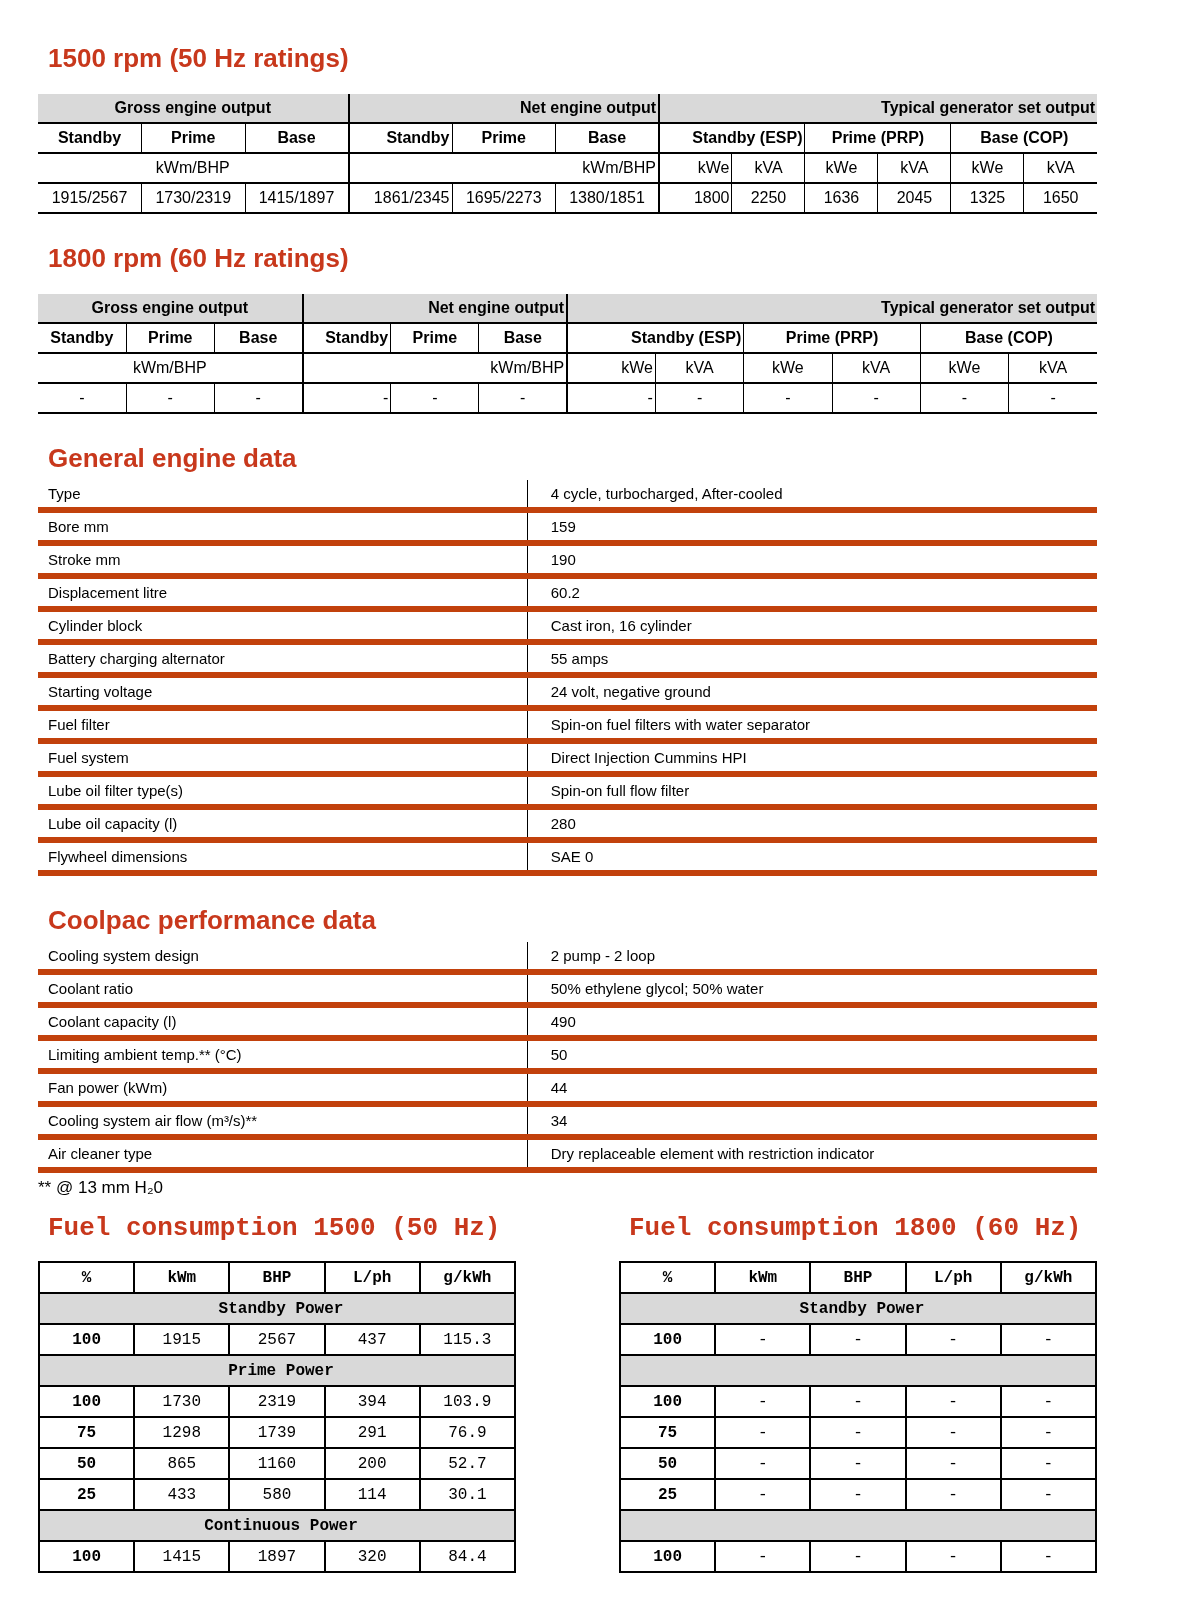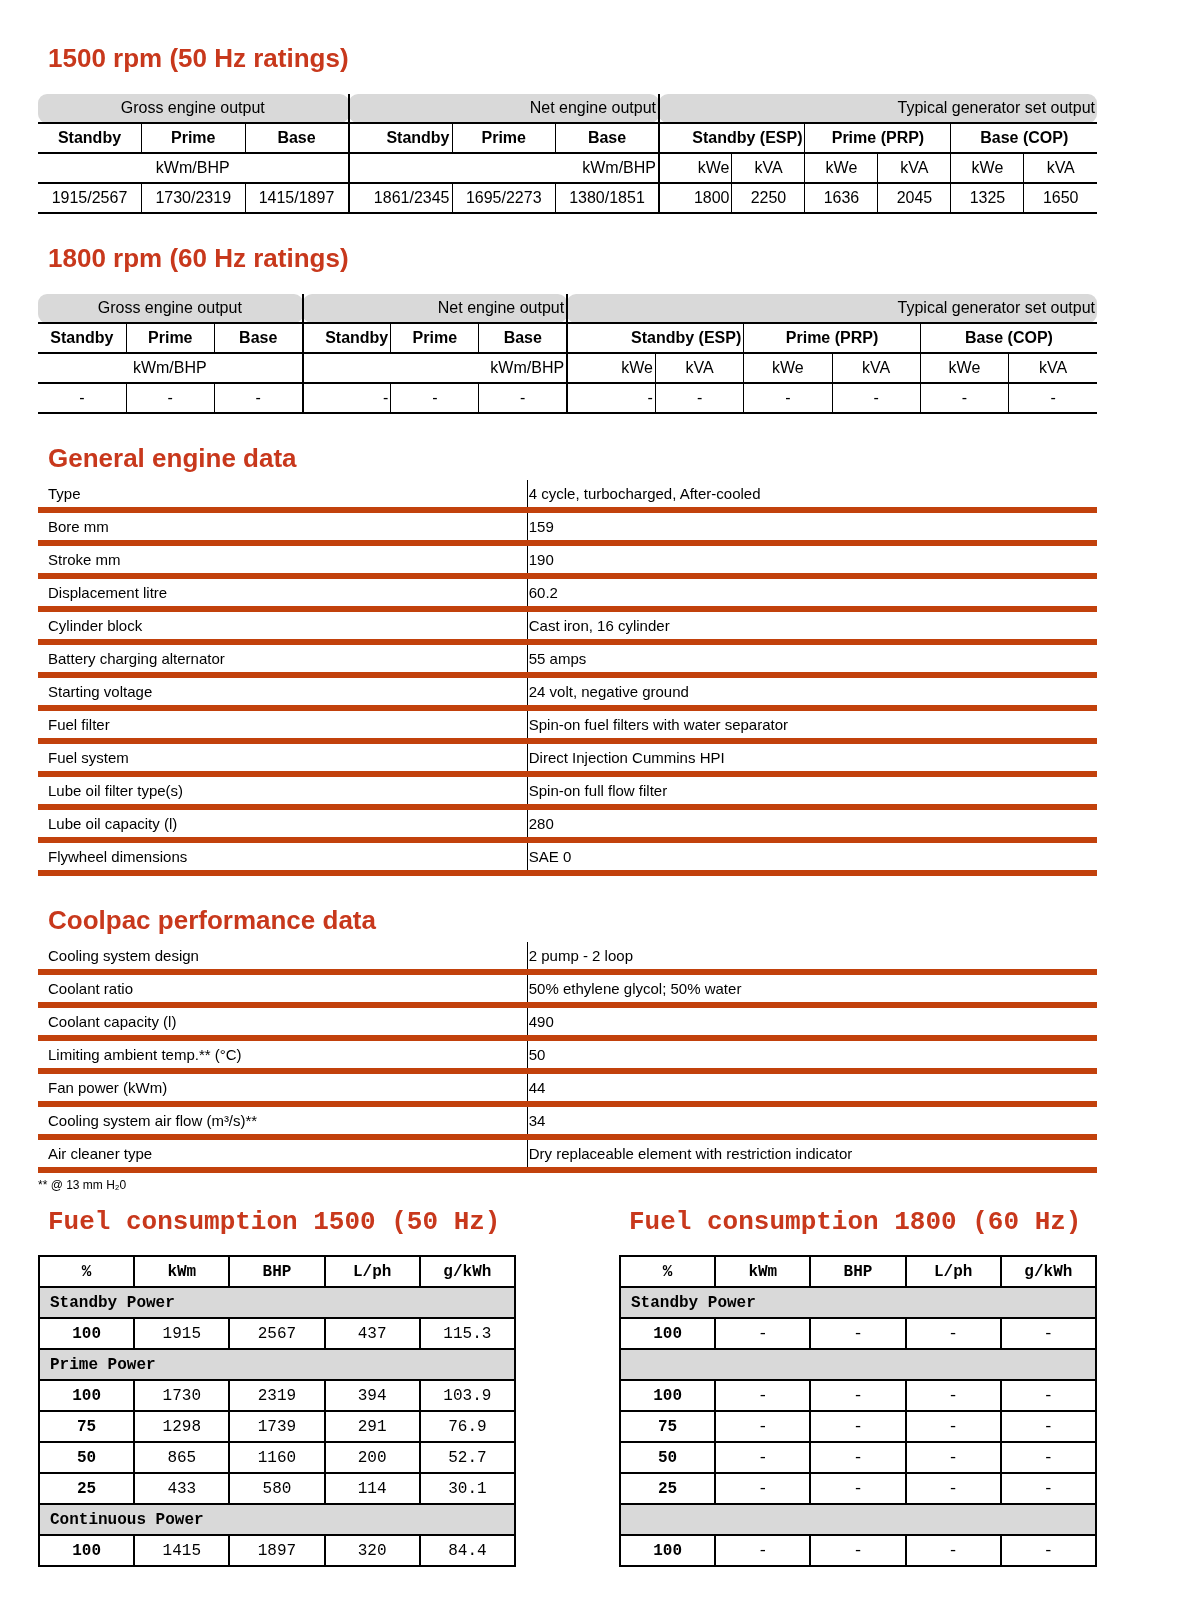--- a/index.html
+++ b/index.html
@@ -27,39 +27,39 @@
   
   table.ratings { width:100%; border-collapse:collapse; font-size:16px; table-layout:fixed; }
   .ratings th, .ratings td {
     border-bottom:2px solid #000;
     border-left:1px solid #000;
     text-align:center; padding:5px 2px;
     white-space:nowrap; overflow:hidden;
   }
   .ratings tr > *:first-child { border-left:none; }
   .ratings .gb { border-left-width:2px;text-align:right; }
-  .ratings .group { background:var(--hdr-bg,#d9d9d9); font-weight:normal;border-radius:9px; }
+  .ratings .group { background:var(--hdr-bg,#d9d9d9); font-weight:bold; }
   .ratings .unit { font-weight:normal; }
 
   
   table.kv { width:100%; border-collapse:collapse; font-size:15px; table-layout:fixed; }
   .kv col.c1 { width:46.2%; }
   .kv td { border-bottom:6px solid #c2410c; padding:5px 8px 5px 10px; height:29px; vertical-align:middle; }
-  .kv td.value { border-left:1px solid #000; padding-left:1px; }
-
-  .footnote { font-size:12px; margin-top:5px; }
+  .kv td.value { border-left:1px solid #000; padding-left:23px; }
+
+  .footnote { font-size:17px; margin-top:5px; }
 
   
   .fuel-row { display:flex; justify-content:space-between; margin-top:16px;font-family:Liberation Mono, monospace; }
   .fuel-col { width:478px; }
   .fuel-col h1 { margin:0 0 18px 10px; }
   table.fuel { width:100%; border-collapse:collapse; font-size:16px; table-layout:fixed; border:2px solid #000; }
   .fuel th, .fuel td { border:2px solid #000; text-align:center; padding:5px 2px; height:31px; vertical-align:middle; }
   .fuel th { font-weight:bold; }
-  .fuel td.section { background:var(--hdr-bg,#d9d9d9); text-align:left; font-weight:bold; padding-left:10px; }
+  .fuel td.section { background:var(--hdr-bg,#d9d9d9); text-align:center; font-weight:bold; padding-left:10px; }
   .fuel td.pct { font-weight:bold;border-radius:8px; }
 </style>
 </head>
 <body>
 
 <div class="page">
 
   <h1 class="first">1500 rpm (50 Hz ratings)</h1>
   <div id="ratings-0">
       <table class="ratings">

